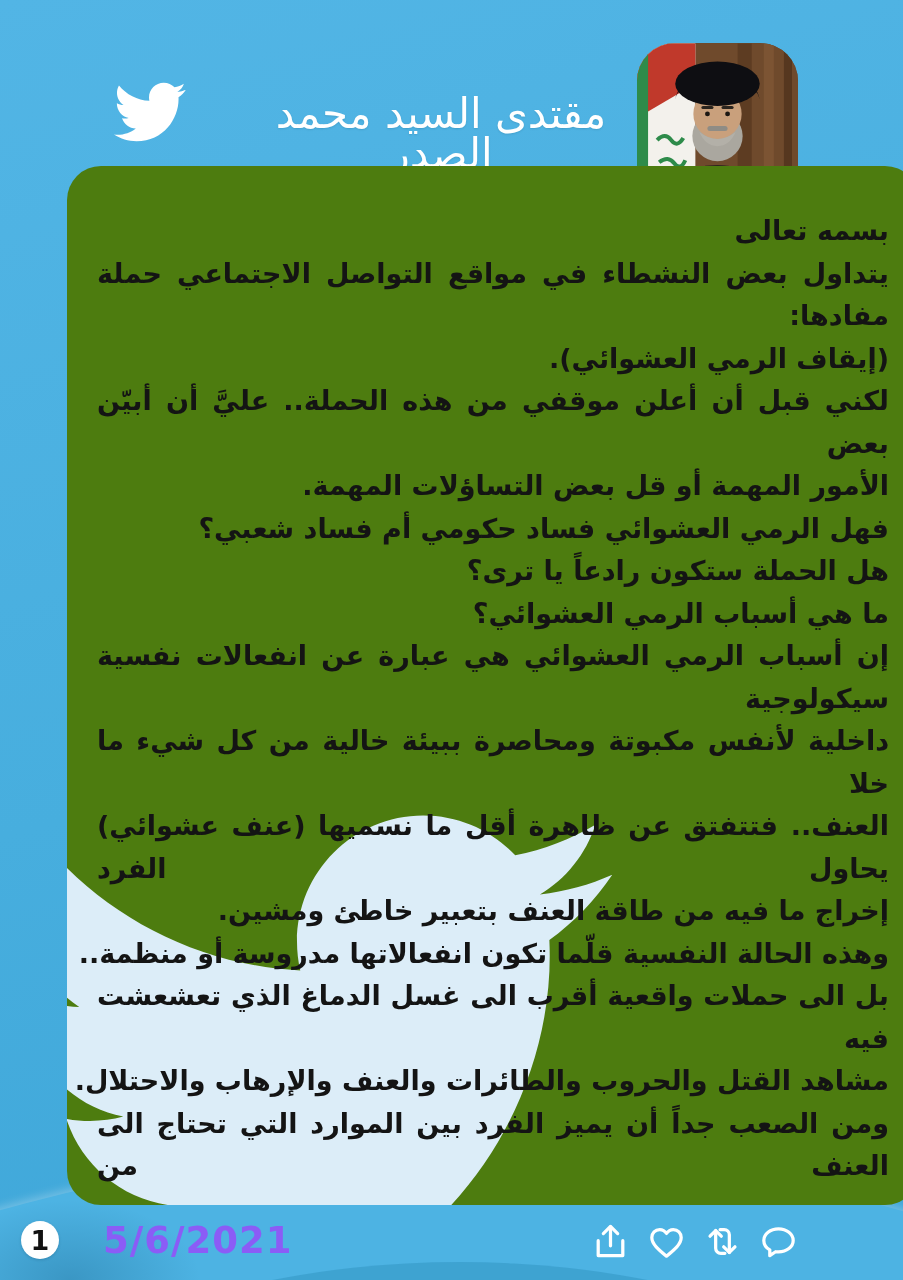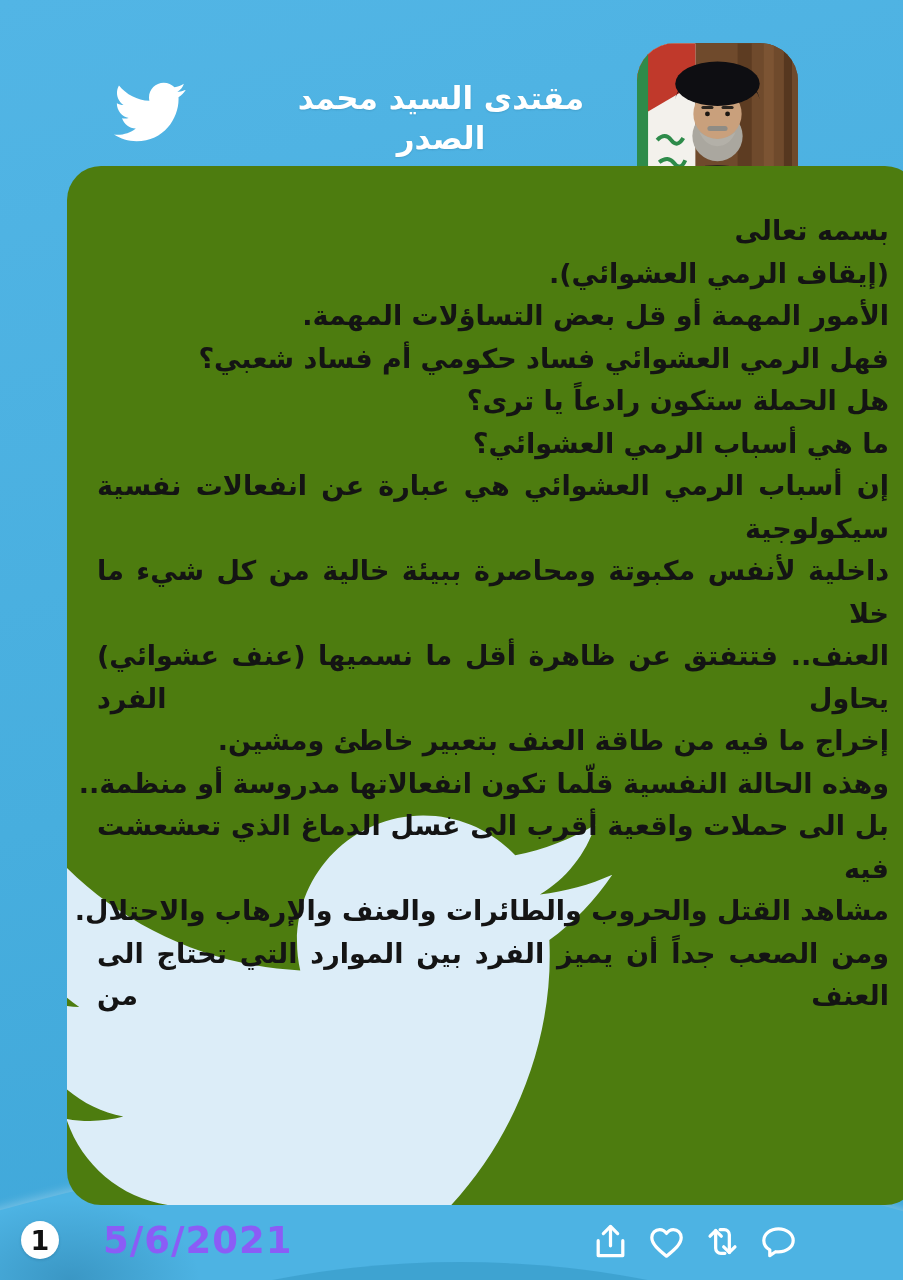--- a/index.html
+++ b/index.html
@@ -13,22 +13,22 @@
     border-radius:50%;background:#4db3e3;box-shadow:0 -3px 10px rgba(255,255,255,.28);}
   .arc-dark{position:absolute;left:-90px;top:1262px;width:1100px;height:600px;
     border-radius:50%;background:rgba(31,125,170,.30);}
   .corner-shade{position:absolute;left:-60px;top:1200px;width:260px;height:160px;
     border-radius:50%;background:radial-gradient(closest-side,rgba(23,97,138,.35),rgba(23,97,138,0));}
 
   
   .logo{position:absolute;left:106px;top:74px;width:86px;height:76px;}
   .logo svg{width:100%;height:100%;fill:#ffffff;}
   .name-block{position:absolute;left:250px;top:78px;width:382px;text-align:center;color:#ffffff;}
-  .display-name{direction:rtl;font-size:31px;font-weight:bold;line-height:40px;
-    text-shadow:0 1px 2px rgba(0,60,90,.15);}
+  .display-name{direction:rtl;font-size:42px;font-weight:normal;line-height:40px;
+    text-shadow:0 1px 2px rgba(0,60,90,.15);margin-top:16px;}
   .handle{font-size:31px;font-weight:bold;line-height:42px;letter-spacing:.5px;}
   .avatar{position:absolute;left:637px;top:43px;width:161px;height:162px;border-radius:38px;
     overflow:hidden;background:#6f4a2c;}
   .avatar svg{width:100%;height:100%;display:block;}
 
   
   .card{position:absolute;left:67px;top:166px;width:852px;height:1039px;background:#4d7c0f;
     border-radius:34px;overflow:hidden;}
   .watermark{position:absolute;left:-95px;top:575px;width:650px;height:650px;}
   .watermark svg{width:100%;height:100%;fill:#dcedf8;}
@@ -102,21 +102,23 @@
 </div>
 
 <div class="card">
   <div class="watermark">
     <svg viewBox="0 0 24 24">
         <path d="M23.643 4.937c-.835.37-1.732.62-2.675.733.962-.576 1.7-1.49 2.048-2.578-.9.534-1.897.922-2.958 1.13-.85-.904-2.06-1.47-3.4-1.47-2.572 0-4.658 2.086-4.658 4.66 0 .364.042.718.12 1.06-3.873-.195-7.304-2.05-9.602-4.868-.4.69-.63 1.49-.63 2.342 0 1.616.823 3.043 2.072 3.878-.764-.025-1.482-.234-2.11-.583v.06c0 2.257 1.605 4.14 3.737 4.568-.392.106-.803.162-1.227.162-.3 0-.593-.028-.877-.082.593 1.85 2.313 3.198 4.352 3.234-1.595 1.25-3.604 1.995-5.786 1.995-.376 0-.747-.022-1.112-.065 2.062 1.323 4.51 2.093 7.14 2.093 8.57 0 13.255-7.098 13.255-13.254 0-.2-.005-.402-.014-.602.91-.658 1.7-1.477 2.323-2.41z"></path>
       </svg>
   </div>
   <div class="tweet-text">
       <div class="line">بسمه تعالى</div>
+      <div class="line j">يتداول بعض النشطاء في مواقع التواصل الاجتماعي حملة مفادها:</div>
       <div class="line">(إيقاف الرمي العشوائي).</div>
+      <div class="line j">لكني قبل أن أعلن موقفي من هذه الحملة.. عليَّ أن أبيّن بعض</div>
       <div class="line">الأمور المهمة أو قل بعض التساؤلات المهمة.</div>
       <div class="line">فهل الرمي العشوائي فساد حكومي أم فساد شعبي؟</div>
       <div class="line">هل الحملة ستكون رادعاً يا ترى؟</div>
       <div class="line">ما هي أسباب الرمي العشوائي؟</div>
       <div class="line j">إن أسباب الرمي العشوائي هي عبارة عن انفعالات نفسية سيكولوجية</div>
       <div class="line j">داخلية لأنفس مكبوتة ومحاصرة ببيئة خالية من كل شيء ما خلا</div>
       <div class="line j">العنف.. فتتفتق عن ظاهرة أقل ما نسميها (عنف عشوائي) يحاول الفرد</div>
       <div class="line">إخراج ما فيه من طاقة العنف بتعبير خاطئ ومشين.</div>
       <div class="line">وهذه الحالة النفسية قلّما تكون انفعالاتها مدروسة أو منظمة..</div>
       <div class="line j">بل الى حملات واقعية أقرب الى غسل الدماغ الذي تعشعشت فيه</div>

